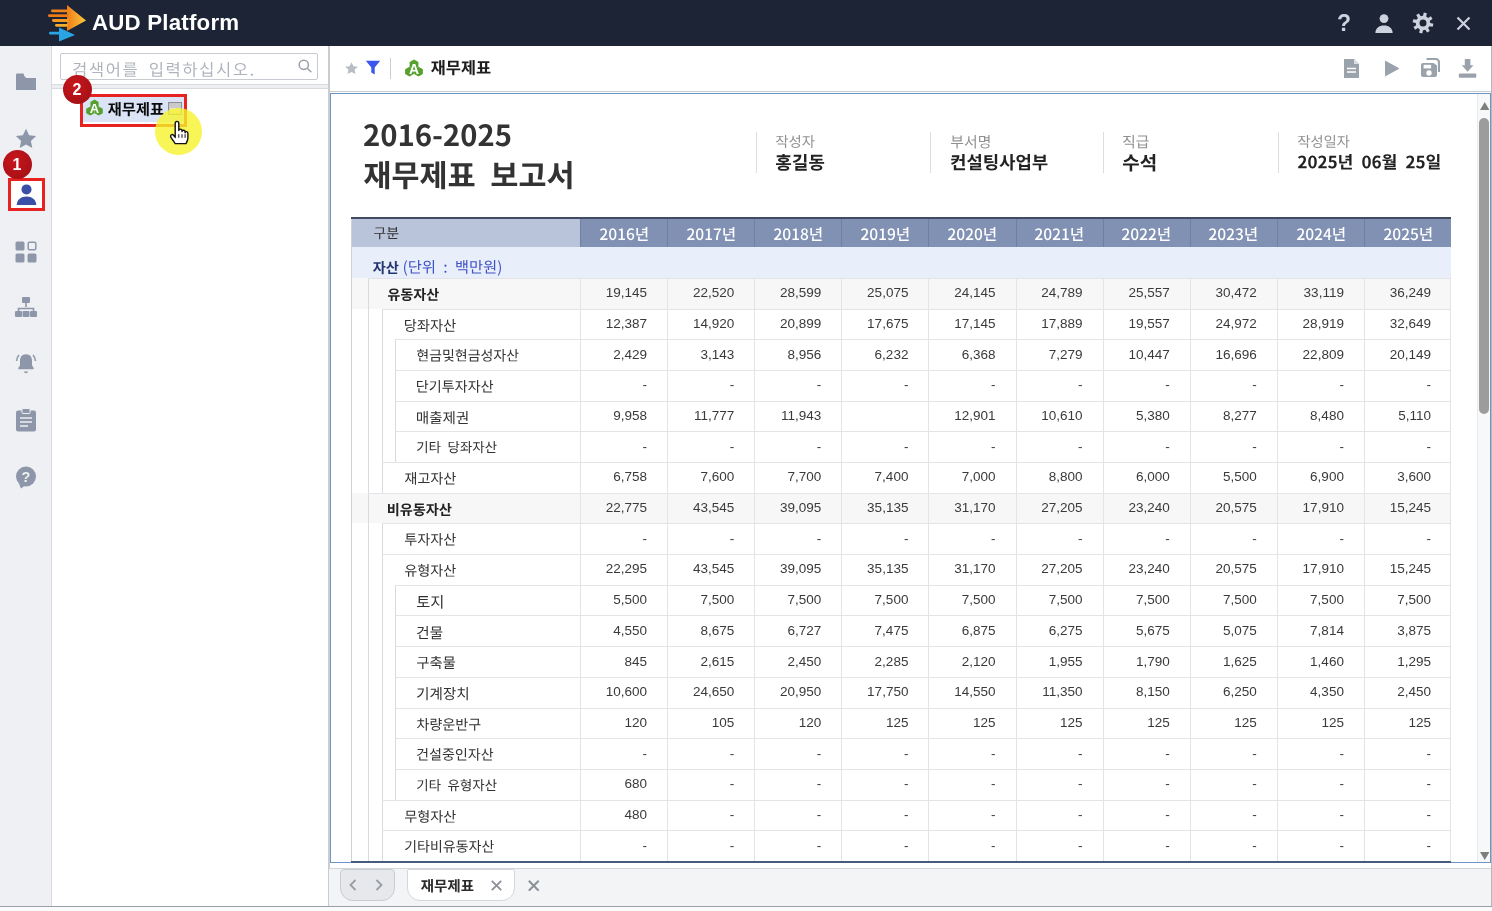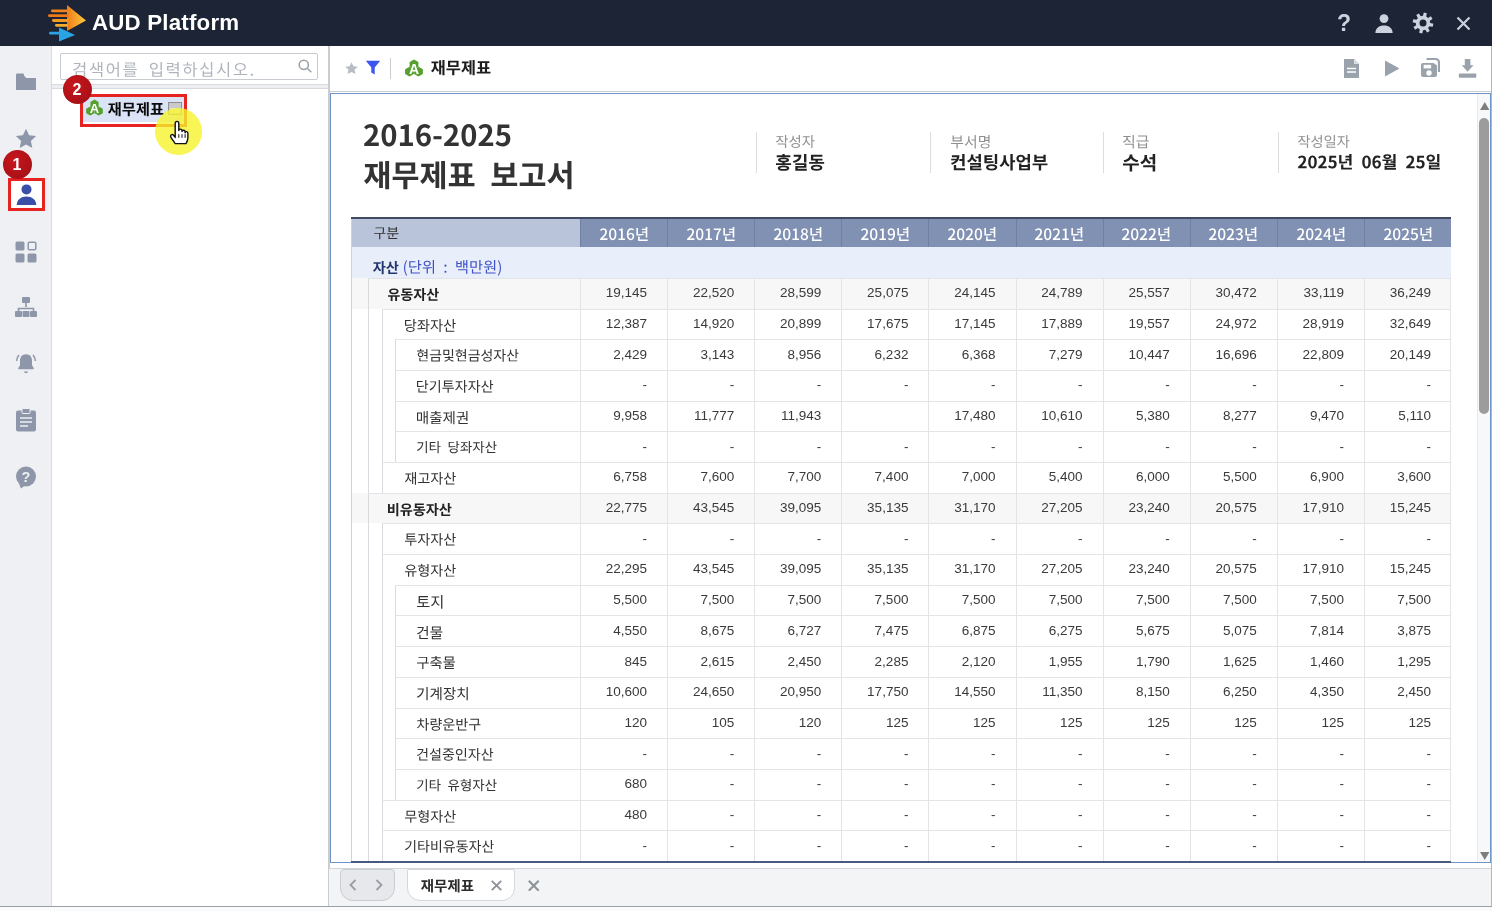--- a/index.html
+++ b/index.html
@@ -619,25 +619,25 @@
     <g fill="#333" transform="scale(0.014536,-0.014536) translate(-82.4,-832.24)">
       <use href="#g400_B9E4"></use>
       <use href="#g400_CD9C" x="920"></use>
       <use href="#g400_C81C" x="1840"></use>
       <use href="#g400_AD8C" x="2760"></use>
     </g>
   </svg>
 <div style="position:absolute;right:844.9px;top:408.06px;font:400 13.5px &quot;Liberation Sans&quot;,sans-serif;color:#3a3a3a;">9,958</div>
 <div style="position:absolute;right:757.8px;top:408.06px;font:400 13.5px &quot;Liberation Sans&quot;,sans-serif;color:#3a3a3a;">11,777</div>
 <div style="position:absolute;right:670.7px;top:408.06px;font:400 13.5px &quot;Liberation Sans&quot;,sans-serif;color:#3a3a3a;">11,943</div>
-<div style="position:absolute;right:496.5px;top:408.06px;font:400 13.5px &quot;Liberation Sans&quot;,sans-serif;color:#3a3a3a;">17,480</div>
+<div style="position:absolute;right:496.5px;top:408.06px;font:400 13.5px &quot;Liberation Sans&quot;,sans-serif;color:#3a3a3a;">12,901</div>
 <div style="position:absolute;right:409.4px;top:408.06px;font:400 13.5px &quot;Liberation Sans&quot;,sans-serif;color:#3a3a3a;">10,610</div>
 <div style="position:absolute;right:322.3px;top:408.06px;font:400 13.5px &quot;Liberation Sans&quot;,sans-serif;color:#3a3a3a;">5,380</div>
 <div style="position:absolute;right:235.2px;top:408.06px;font:400 13.5px &quot;Liberation Sans&quot;,sans-serif;color:#3a3a3a;">8,277</div>
-<div style="position:absolute;right:148.1px;top:408.06px;font:400 13.5px &quot;Liberation Sans&quot;,sans-serif;color:#3a3a3a;">9,470</div>
+<div style="position:absolute;right:148.1px;top:408.06px;font:400 13.5px &quot;Liberation Sans&quot;,sans-serif;color:#3a3a3a;">8,480</div>
 <div style="position:absolute;right:61px;top:408.06px;font:400 13.5px &quot;Liberation Sans&quot;,sans-serif;color:#3a3a3a;">5,110</div>
 <svg style="position:absolute;left:417px;top:441.44px;" width="80.13" height="12.71" viewBox="0 0 80.13 12.71" overflow="visible">
     <g fill="#333" transform="scale(0.013487,-0.013487) translate(-61.06,-827.14)">
       <use href="#g400_AE30"></use>
       <use href="#g400_D0C0" x="920"></use>
       <use href="#g400_B2F9" x="2320"></use>
       <use href="#g400_C88C" x="3240"></use>
       <use href="#g400_C790" x="4160"></use>
       <use href="#g400_C0B0" x="5080"></use>
     </g>
@@ -658,21 +658,21 @@
       <use href="#g400_ACE0" x="920"></use>
       <use href="#g400_C790" x="1840"></use>
       <use href="#g400_C0B0" x="2760"></use>
     </g>
   </svg>
 <div style="position:absolute;right:844.9px;top:469.42px;font:400 13.5px &quot;Liberation Sans&quot;,sans-serif;color:#3a3a3a;">6,758</div>
 <div style="position:absolute;right:757.8px;top:469.42px;font:400 13.5px &quot;Liberation Sans&quot;,sans-serif;color:#3a3a3a;">7,600</div>
 <div style="position:absolute;right:670.7px;top:469.42px;font:400 13.5px &quot;Liberation Sans&quot;,sans-serif;color:#3a3a3a;">7,700</div>
 <div style="position:absolute;right:583.6px;top:469.42px;font:400 13.5px &quot;Liberation Sans&quot;,sans-serif;color:#3a3a3a;">7,400</div>
 <div style="position:absolute;right:496.5px;top:469.42px;font:400 13.5px &quot;Liberation Sans&quot;,sans-serif;color:#3a3a3a;">7,000</div>
-<div style="position:absolute;right:409.4px;top:469.42px;font:400 13.5px &quot;Liberation Sans&quot;,sans-serif;color:#3a3a3a;">5,400</div>
+<div style="position:absolute;right:409.4px;top:469.42px;font:400 13.5px &quot;Liberation Sans&quot;,sans-serif;color:#3a3a3a;">8,800</div>
 <div style="position:absolute;right:322.3px;top:469.42px;font:400 13.5px &quot;Liberation Sans&quot;,sans-serif;color:#3a3a3a;">6,000</div>
 <div style="position:absolute;right:235.2px;top:469.42px;font:400 13.5px &quot;Liberation Sans&quot;,sans-serif;color:#3a3a3a;">5,500</div>
 <div style="position:absolute;right:148.1px;top:469.42px;font:400 13.5px &quot;Liberation Sans&quot;,sans-serif;color:#3a3a3a;">6,900</div>
 <div style="position:absolute;right:61px;top:469.42px;font:400 13.5px &quot;Liberation Sans&quot;,sans-serif;color:#3a3a3a;">3,600</div>
 <svg style="position:absolute;left:388px;top:502.8px;" width="63.98" height="13.65" viewBox="0 0 63.98 13.65" overflow="visible">
     <g fill="#222" transform="scale(0.014152,-0.014152) translate(-86.36,-838.62)">
       <use href="#g700_BE44"></use>
       <use href="#g700_C720" x="920"></use>
       <use href="#g700_B3D9" x="1840"></use>
       <use href="#g700_C790" x="2760"></use>

